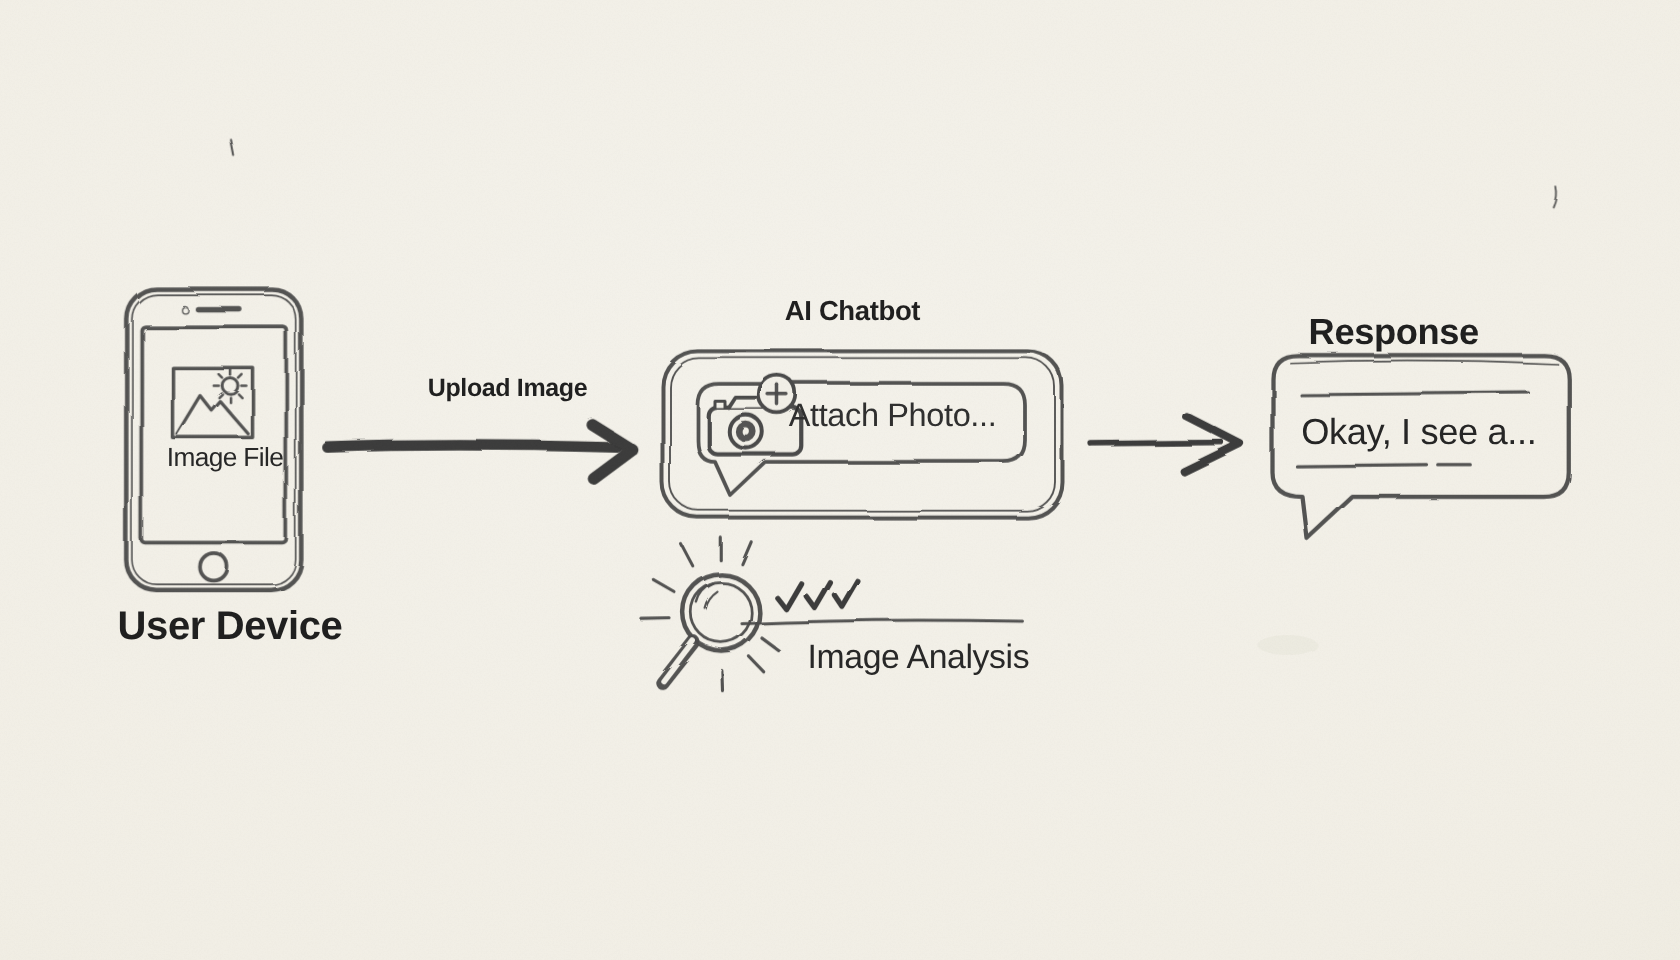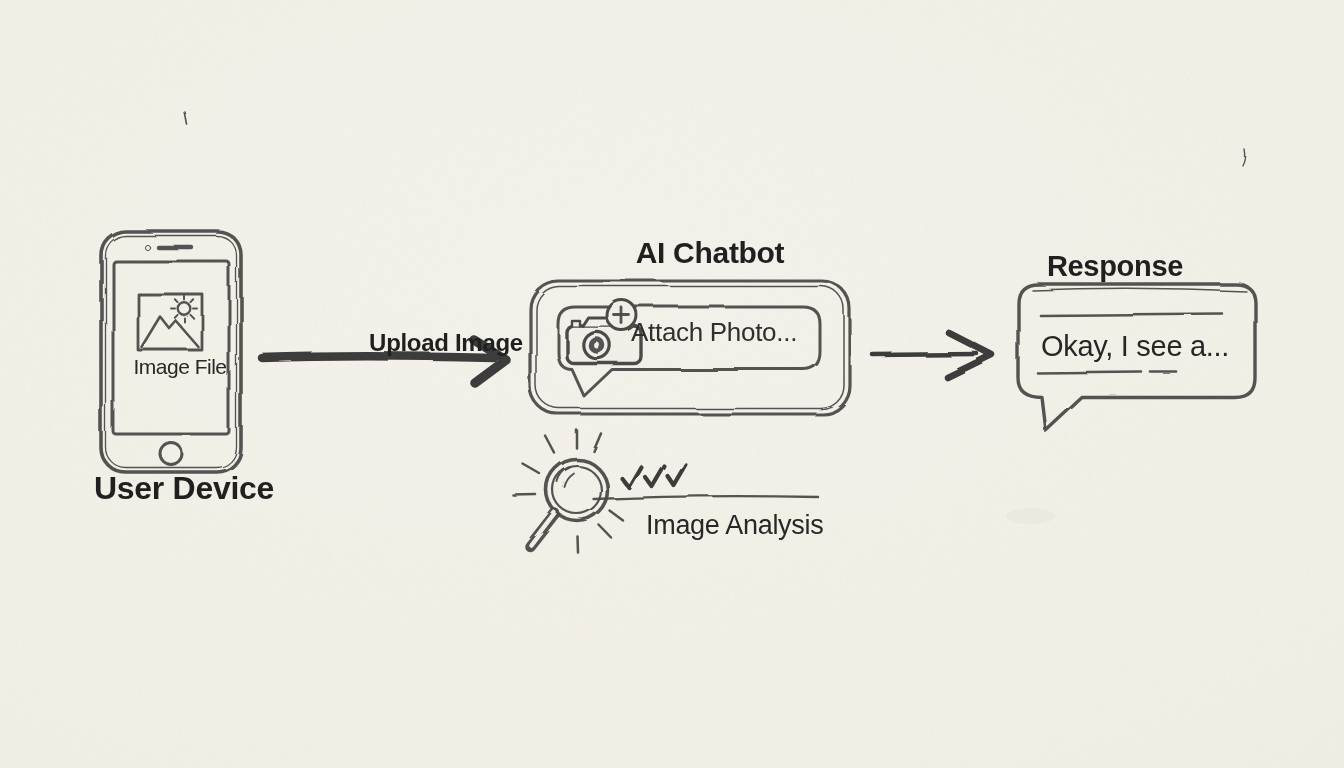--- a/index.html
+++ b/index.html
@@ -21,24 +21,24 @@
   }
   svg.sketch-layer{position:absolute;left:0;top:0;}
   .sk{fill:none;stroke:var(--ink);stroke-linecap:round;stroke-linejoin:round;opacity:.95;}
   .sk-dark{fill:none;stroke:var(--ink-dark);stroke-linecap:round;stroke-linejoin:round;}
   .pf{fill:var(--paper);stroke:var(--ink);stroke-linecap:round;stroke-linejoin:round;}
   .label{
     position:absolute;white-space:nowrap;letter-spacing:-0.3px;color:var(--text);
   }
   .label.center{text-align:center;}
   .heading{font-weight:700;}
-  .t-user-device{left:86px;top:470px;width:196px;font-size:32px;}
+  .t-user-device{left:86px;top:482px;width:196px;font-size:32px;}
   .t-image-file{left:112px;top:355px;width:136px;font-size:21px;letter-spacing:-0.5px;color:#262626;}
-  .t-upload{left:316px;top:329px;width:180px;font-size:24px;margin-left:40px;}
-  .t-chatbot{left:622px;top:236px;width:176px;font-size:30px;}
+  .t-upload{left:316px;top:300px;width:180px;font-size:20px;}
+  .t-chatbot{left:594px;top:236px;width:176px;font-size:22px;}
   .t-attach{left:631px;top:317px;font-size:26px;color:#2e2e2e;}
   .t-response{left:1040px;top:250px;width:150px;font-size:29px;}
   .t-message{left:1041px;top:330px;font-size:29px;color:#242424;}
   .t-analysis{left:646px;top:510px;font-size:27px;color:#262626;}
   .texture{position:absolute;left:0;top:0;pointer-events:none;}
 </style>
 </head>
 <body>
 
 <div class="stage">

